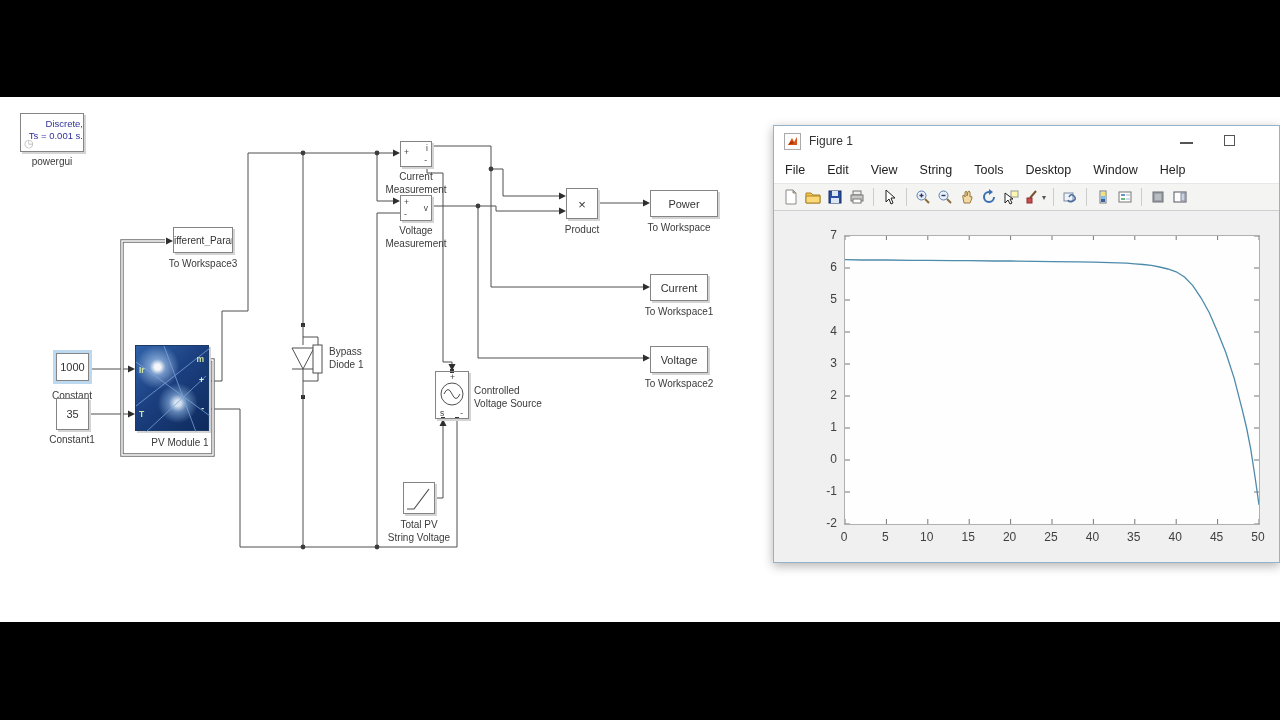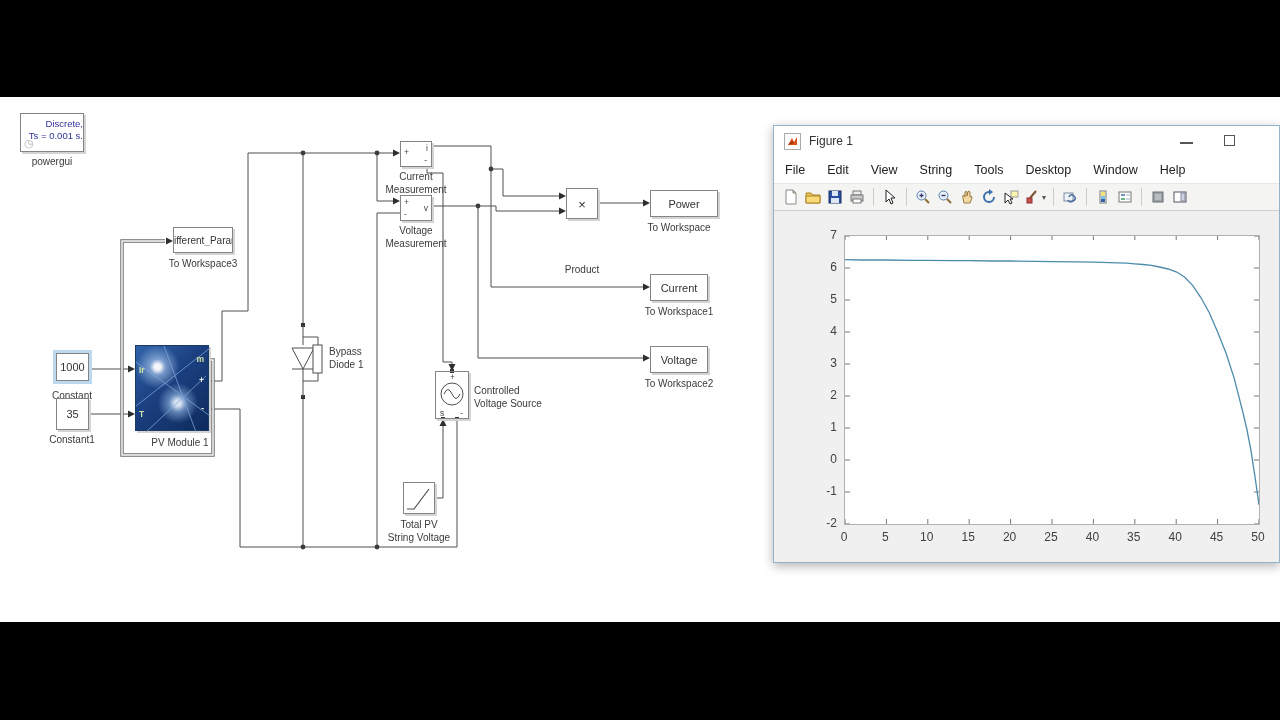--- a/index.html
+++ b/index.html
@@ -213,21 +213,21 @@
     <span class="portsym" style="right:3px;top:8px;">v</span>
   </div>
   <div class="blk-label" style="left:376px;top:224px;width:80px;">
     <div>Voltage</div>
     <div>Measurement</div>
   </div>
 
   <div class="blk" style="left:566px;top:188px;width:32px;height:31px;">
     <div class="blk-txt" style="font-size:13px;">×</div>
   </div>
-  <div class="blk-label" style="left:542px;top:223px;width:80px;margin-top:40px;">Product</div>
+  <div class="blk-label" style="left:542px;top:223px;width:80px;">Product</div>
 
   <div class="blk" style="left:650px;top:190px;width:68px;height:27px;">
     <div class="blk-txt">Power</div>
   </div>
   <div class="blk-label" style="left:629px;top:221px;width:100px;">To Workspace</div>
 
   <div class="blk" style="left:650px;top:274px;width:58px;height:27px;">
     <div class="blk-txt">Current</div>
   </div>
   <div class="blk-label" style="left:629px;top:305px;width:100px;">To Workspace1</div>

